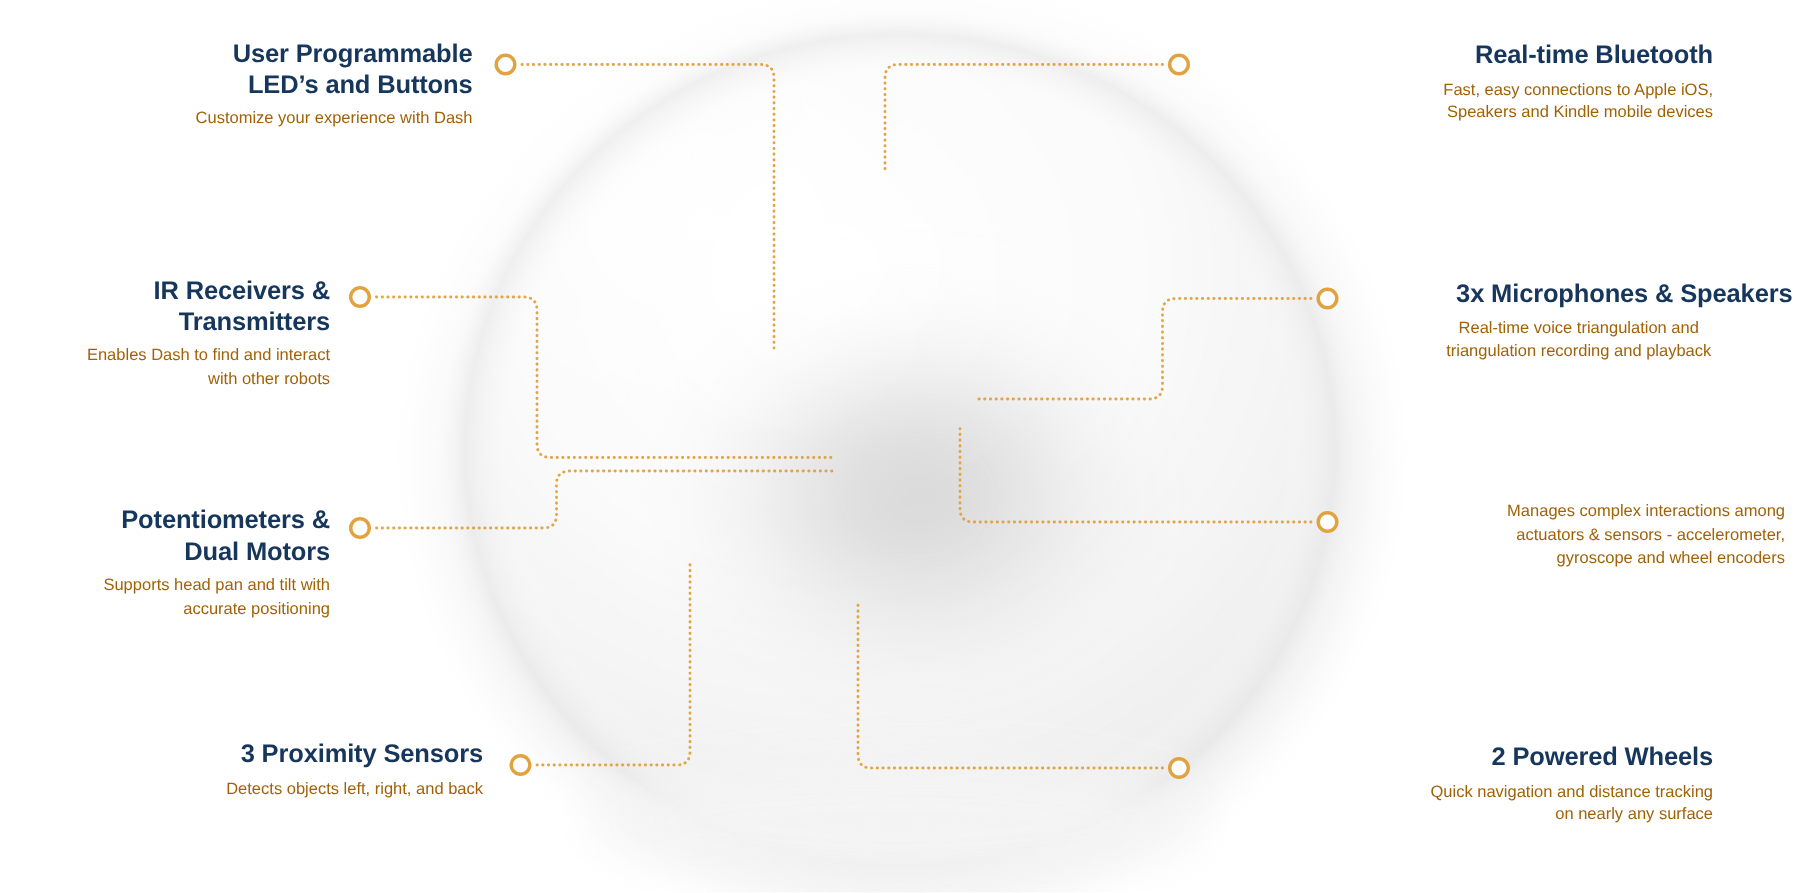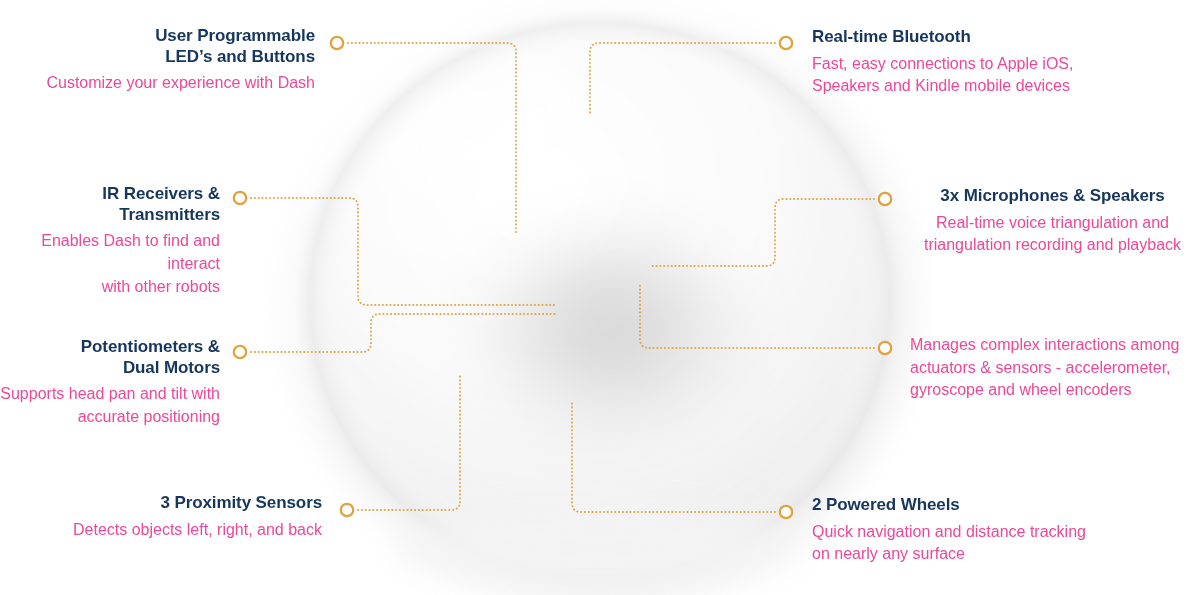--- a/index.html
+++ b/index.html
@@ -37,43 +37,43 @@
   }
   .callout .title {
     font-size: 17px;
     font-weight: bold;
     color: #16365c;
     line-height: 1.22;
     margin: 0 0 5px 0;
     letter-spacing: -0.1px;
   }
   .callout .desc {
-    font-size: 16px;
-    color: #ec4899;
+    font-size: 11px;
+    color: #a16207;
     line-height: 1.42;
     margin: 0;
     font-weight: 400;
   }
   .callout.right .title,
-  .callout.right .desc { text-align: left; }
+  .callout.right .desc { text-align: right; }
   .callout.left .title,
   .callout.left .desc { text-align: right; }
 
   
   #c-led      { left: 0px;   top: 26px;  width: 315px; }
   #c-ir       { left: 0px;   top: 184px; width: 220px; }
   #c-pot      { left: 0px;   top: 337px; width: 220px; }
   #c-prox     { left: 0px;   top: 493px; width: 322px; }
   
   #c-bt       { left: 812px; top: 27px;  width: 330px; }
   #c-mic      { left: 910px; top: 186px; width: 285px; text-align: right;}
   #c-proc     { left: 910px; top: 334px; width: 280px; }
   #c-wheels   { left: 812px; top: 495px; width: 330px; }
 
-  #c-mic .title { text-align: center; }
+  #c-mic .title { text-align: right; }
   #c-mic .desc  { text-align: center; }
 
   .dot-path {
     fill: none;
     stroke: #dfa03c;
     stroke-width: 1.9;
     stroke-linecap: round;
     stroke-dasharray: 0.2 3.6;
     opacity: 0.95;
   }

